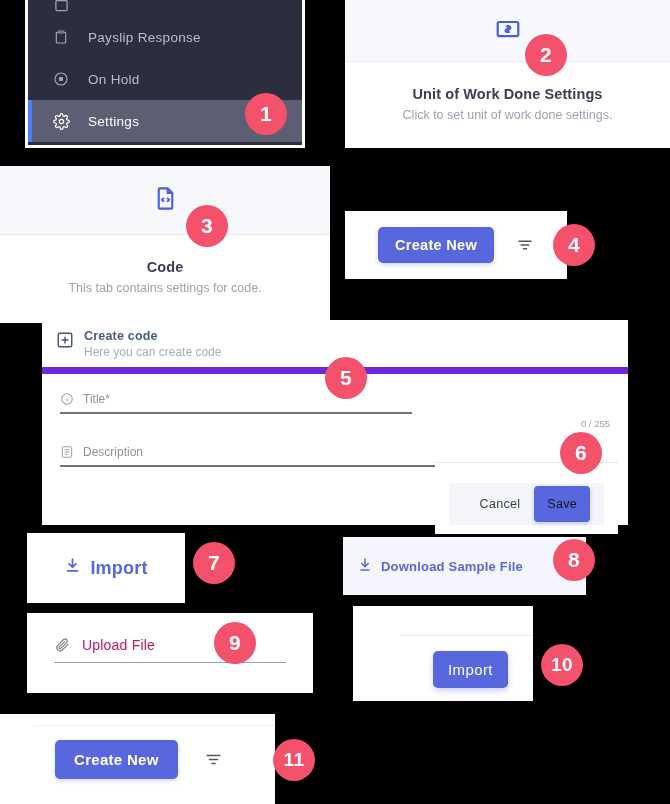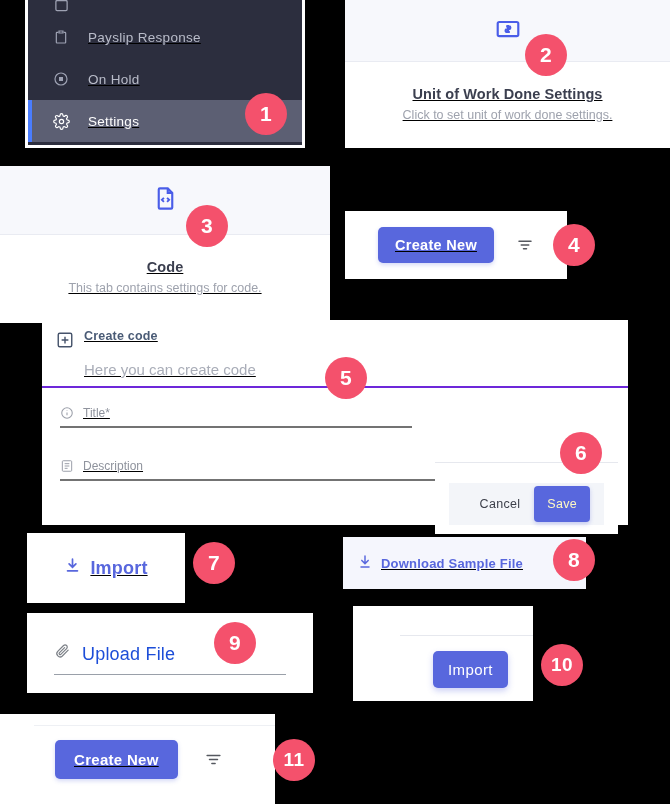--- a/index.html
+++ b/index.html
@@ -10,21 +10,21 @@
     font-family: "Liberation Sans", sans-serif;
     overflow: hidden;
   }
   #stage {
     position: relative;
     width: 670px;
     height: 804px;
     background: #000000;
   }
 
-  .panel { position: absolute; background: #ffffff; overflow: hidden; text-decoration: underline; }
+  .panel { position: absolute; background: #ffffff; overflow: hidden; }
 
   
   .badge {
     position: absolute;
     width: 42px; height: 42px;
     border-radius: 50%;
     background: #f4516c;
     color: #ffffff;
     font-size: 21px;
     font-weight: bold;
@@ -123,30 +123,30 @@
   }
   .filter-ico { color: #55585f; display: flex; align-items: center; }
 
   
   #panel-form { left: 42px; top: 320px; width: 586px; height: 205px; }
   .form-head {
     display: flex;
     align-items: flex-start;
     gap: 10px;
     padding: 9px 0 8px 14px;
-    border-bottom: 2px solid #6d28d9;
+    border-bottom: 7px solid #6d28d9;
   }
   .form-head .fh-ico { color: #46536b; margin-top: 2px; }
   .fh-title {
     font-size: 12.5px;
     font-weight: bold;
     color: #4a5b76;
     letter-spacing: .2px;
   }
-  .fh-sub { font-size: 15px; color: #a9adb8; margin-top: 18px; }
+  .fh-sub { font-size: 12px; color: #a9adb8; margin-top: 2px; }
   .form-body { padding: 18px 18px 0 18px; }
   .field { position: relative; margin-bottom: 4px; }
   .field-line {
     display: flex; align-items: center; gap: 9px;
     padding-bottom: 6px;
     border-bottom: 2px solid #737373;
   }
   .field-line .f-ico { color: #9a9ea8; display: flex; }
   .field-ph { font-size: 12px; color: #8f939d; }
   .field-counter {
@@ -183,21 +183,21 @@
     background: transparent;
     border: none;
     font-family: "Liberation Sans", sans-serif;
     font-size: 12.5px;
     color: #3c3f4a;
     letter-spacing: .3px;
     cursor: pointer;
   }
   .btn-save {
     background: #5867dd;
-    color: #fef9c3;
+    color: #0f172a;
     border: none;
     border-radius: 4px;
     font-family: "Liberation Sans", sans-serif;
     font-size: 12.5px;
     letter-spacing: .3px;
     padding: 11px 13px;
     cursor: pointer;
     box-shadow: 0 2px 4px rgba(88,103,221,.3);
   }
 
@@ -208,21 +208,21 @@
     height: 100%;
     gap: 9px;
     color: #5867dd;
     font-size: 18px;
     font-weight: bold;
     letter-spacing: .2px;
     cursor: pointer;
   }
 
   
-  #panel-sample { left: 343px; top: 537px; width: 243px; height: 52px; }
+  #panel-sample { left: 343px; top: 537px; width: 243px; height: 58px; }
   .sample-btn {
     display: flex; align-items: center;
     height: 100%;
     gap: 8px;
     padding-left: 14px;
     background: #f5f6fd;
     color: #5867dd;
     font-size: 13px;
     font-weight: bold;
     letter-spacing: .2px;
@@ -233,21 +233,21 @@
   #panel-upload { left: 27px; top: 613px; width: 286px; height: 80px; }
   .upload-field {
     position: absolute;
     left: 27px; right: 27px; top: 23px;
   }
   .upload-line {
     display: flex; align-items: center; gap: 11px;
     padding-bottom: 9px;
     border-bottom: 1px solid #9aa0a9;
   }
-  .upload-lbl { font-size: 18px; color: #1d4ed8; letter-spacing: .2px; margin-top: 8px; }
+  .upload-lbl { font-size: 14px; color: #be185d; letter-spacing: .2px; }
   .upload-ico { color: #7c8087; display: flex; }
 
   
   #panel-import2 { left: 353px; top: 606px; width: 180px; height: 95px; }
   #panel-import2 .sep {
     position: absolute; left: 47px; right: 0; top: 29px;
     height: 1px; background: #e6e8ee;
   }
   .btn-import-solid {
     position: absolute;

